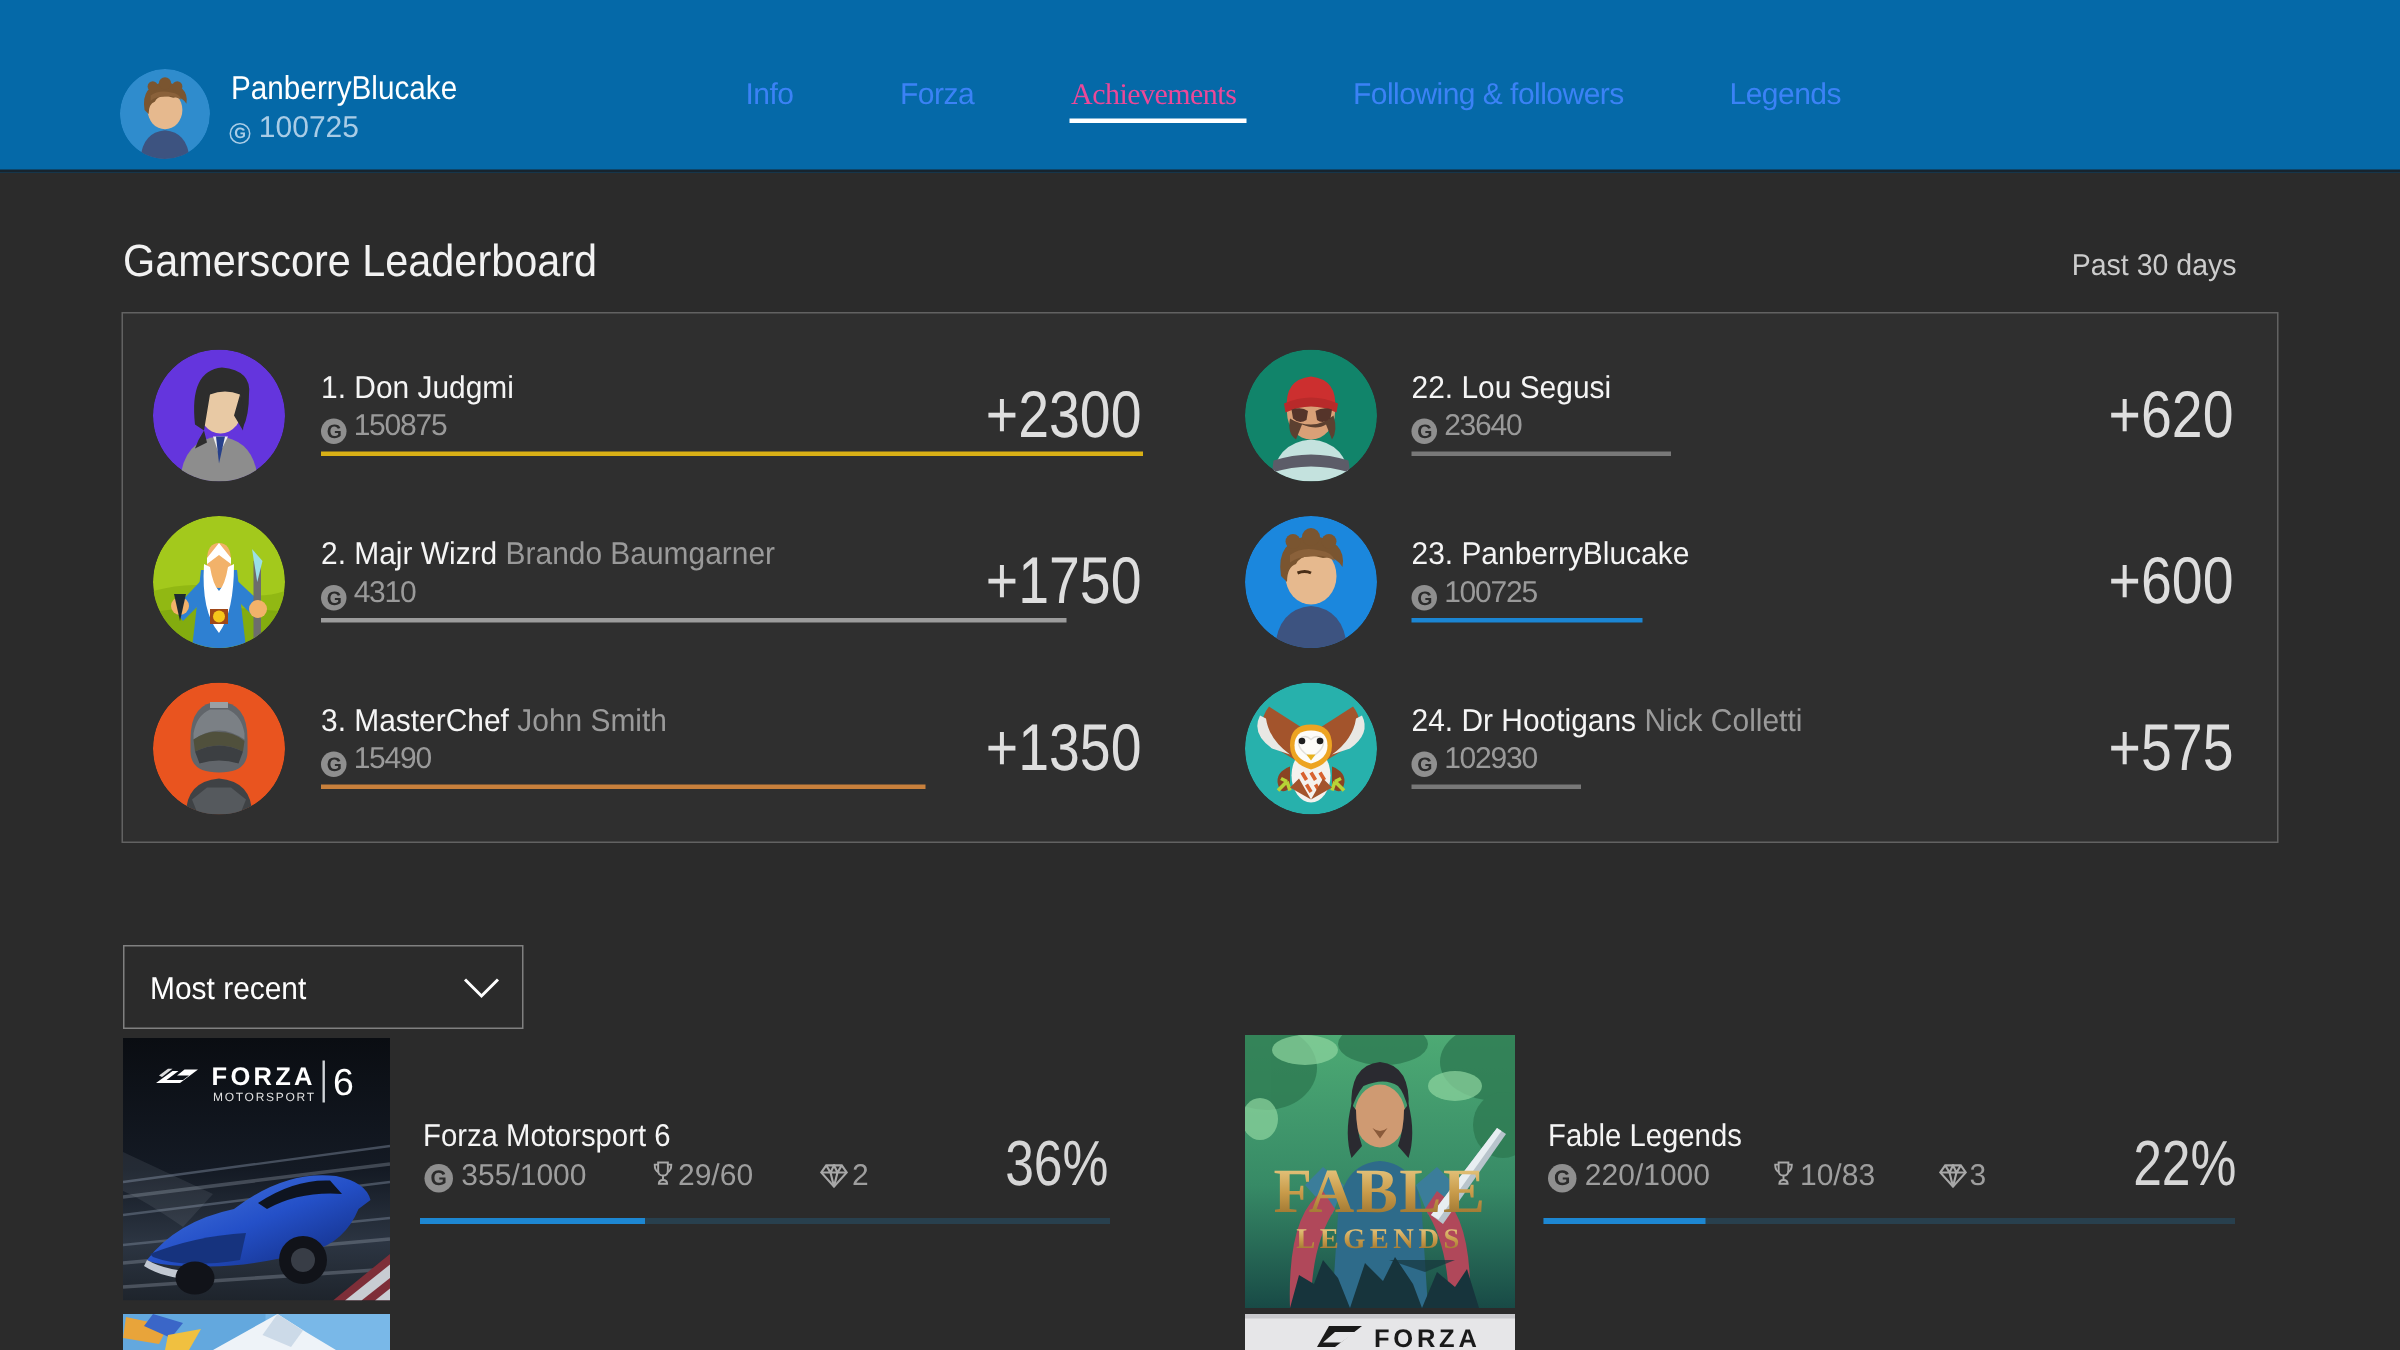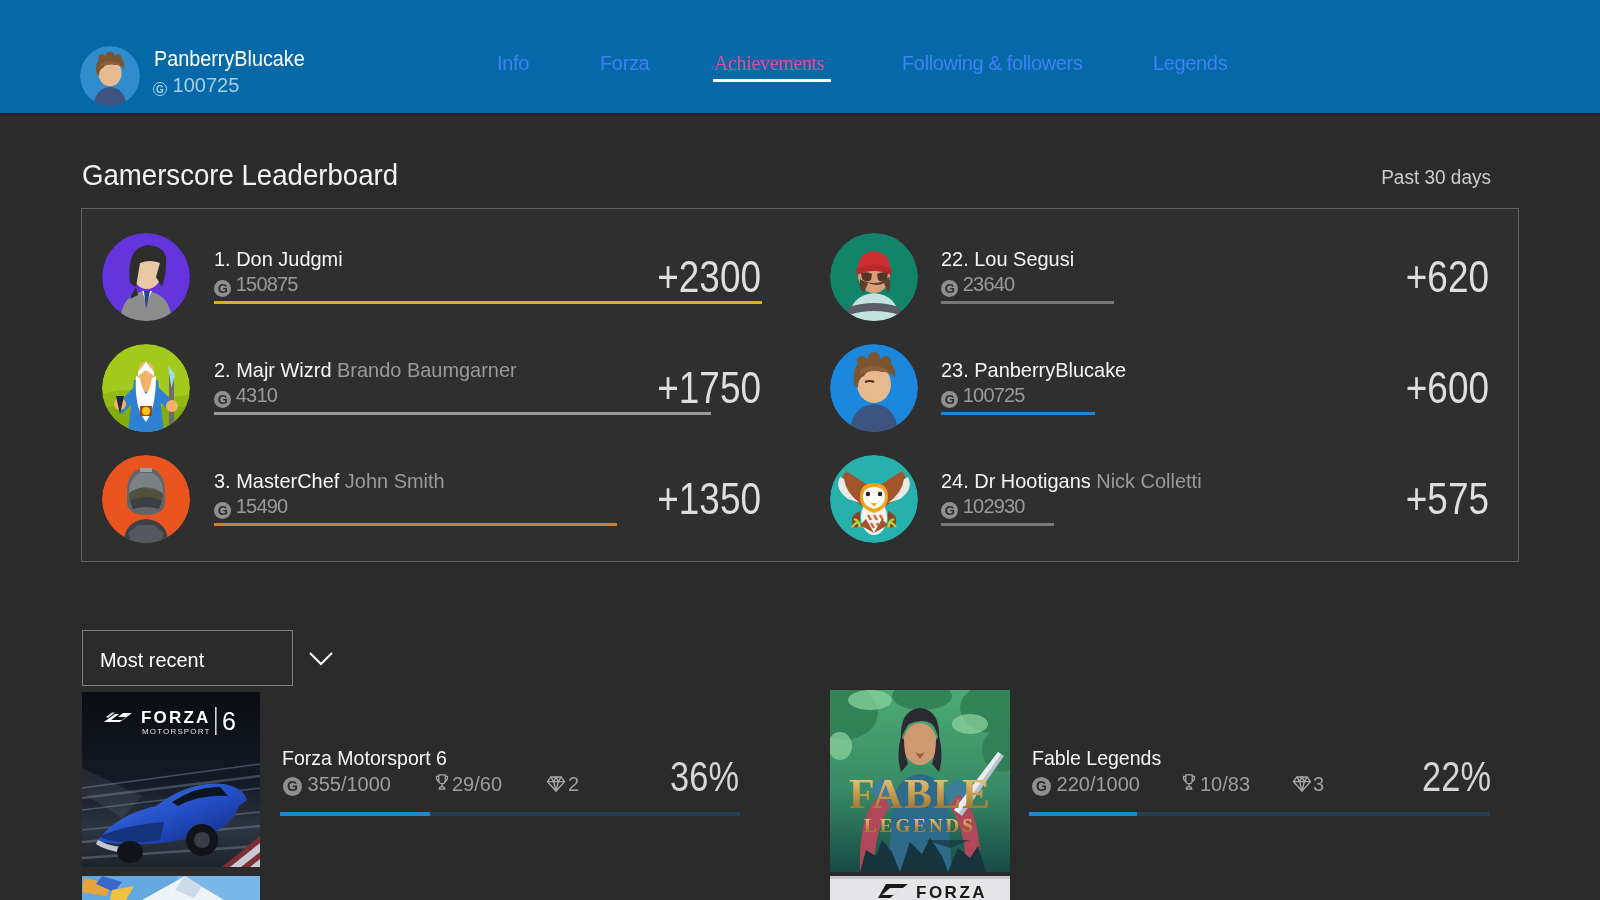--- a/index.html
+++ b/index.html
@@ -29,21 +29,21 @@
   .rname .real { color:#9a9a9a; }
   .rscore { font-size:20px; color:#9a9a9a; white-space:nowrap; letter-spacing:-0.8px; }
   .gbig { width:19px !important; height:19px !important; font-size:14px !important; line-height:19px !important; vertical-align:0px !important; }
   .gfill { display:inline-block; width:17px; height:17px; background:#8f8f8f; color:#2b2b2b; border-radius:50%;
     font-size:13px; font-weight:bold; line-height:17px; text-align:center; vertical-align:-2px; }
   .bar { height:3px; }
   .plus { font-size:44px; color:#dedede; text-align:right; transform:scaleX(0.84); transform-origin:100% 50%; white-space:nowrap; }
 
   
   .btn { top:630px; height:56px; border:1px solid #808080; color:#ffffff; font-size:22px; }
-  #btn1 { left:82px; width:211px;text-decoration:underline; }
+  #btn1 { left:82px; width:267px;text-decoration:underline; }
   #btn2 { left:351px; width:269px; }
   .btntext { position:absolute; left:17px; top:17px; font-size:21px; transform:scaleX(0.95); transform-origin:0 50%; white-space:nowrap; }
 
   
   .gtitle { font-size:21px; color:#f5f5f5; transform:scaleX(0.93); transform-origin:0 50%; white-space:nowrap; }
   .gstats { font-size:20px; color:#9e9e9e; white-space:nowrap; }
   .pct { font-size:42.5px; color:#d6d6d6; text-align:right; transform:scaleX(0.81); transform-origin:100% 50%; }
   .track { height:4px; background:#28404e; }
   .fill { height:4px; background:#1d87d2; }
 </style>

